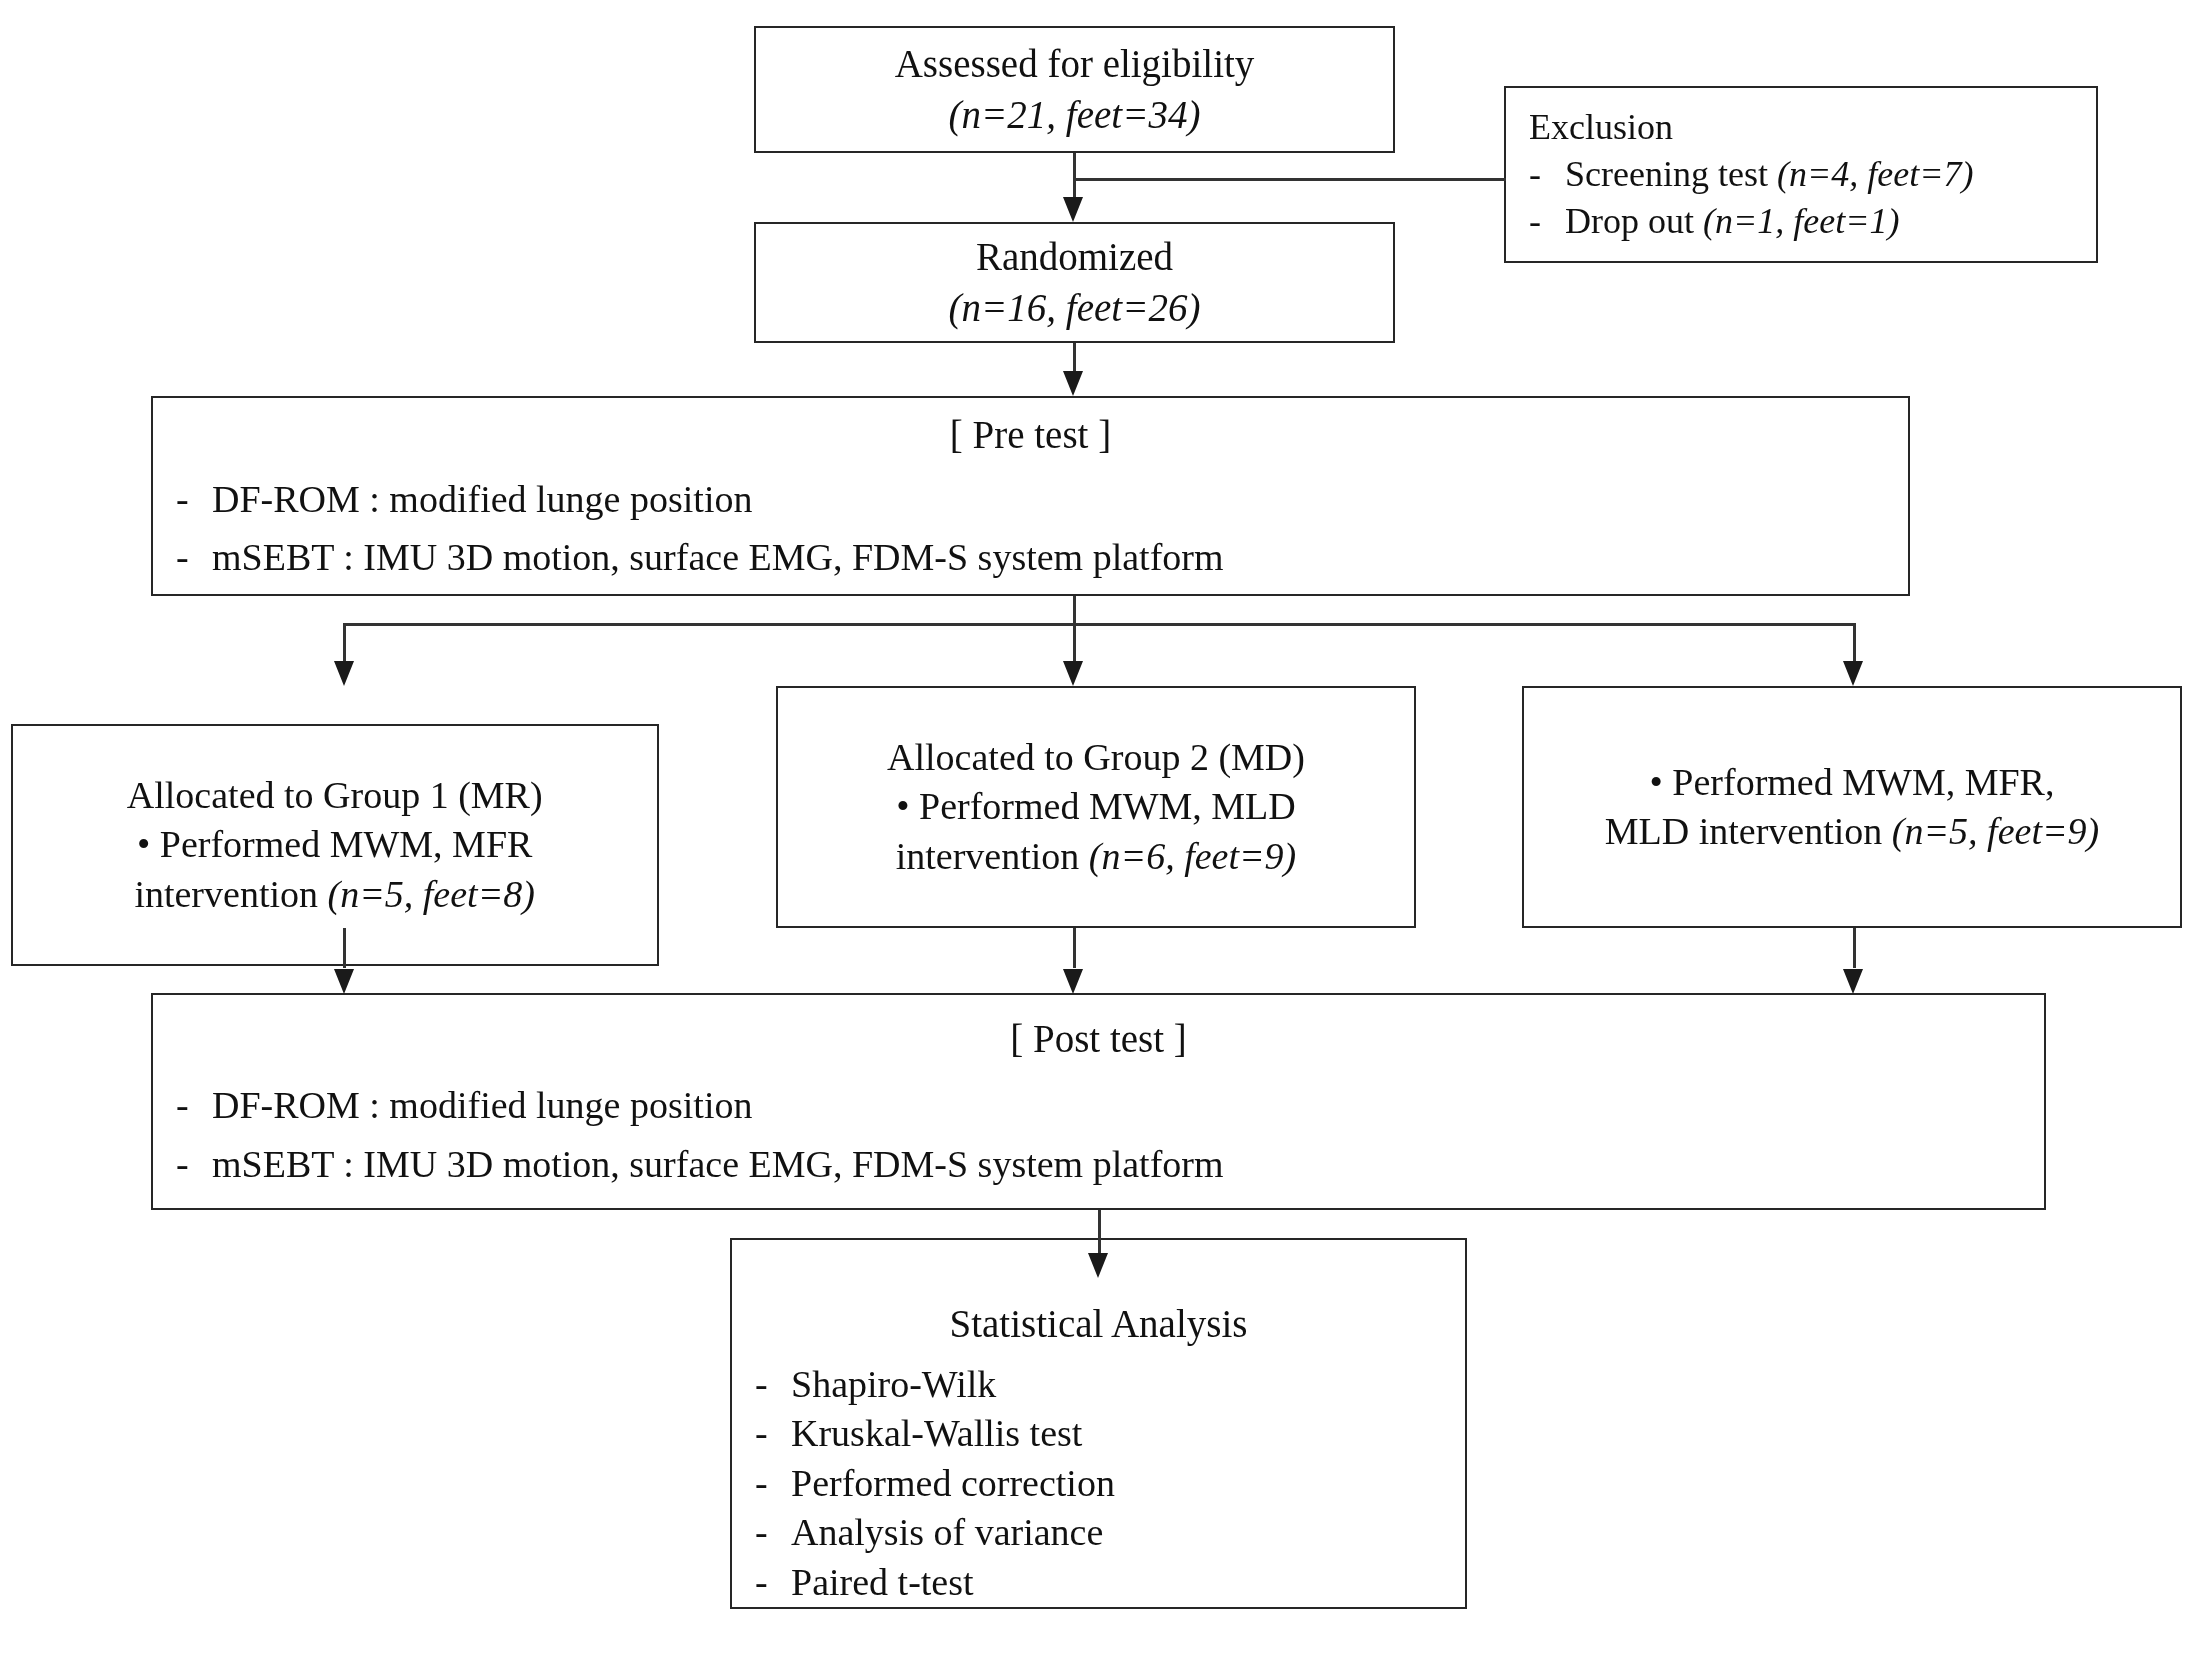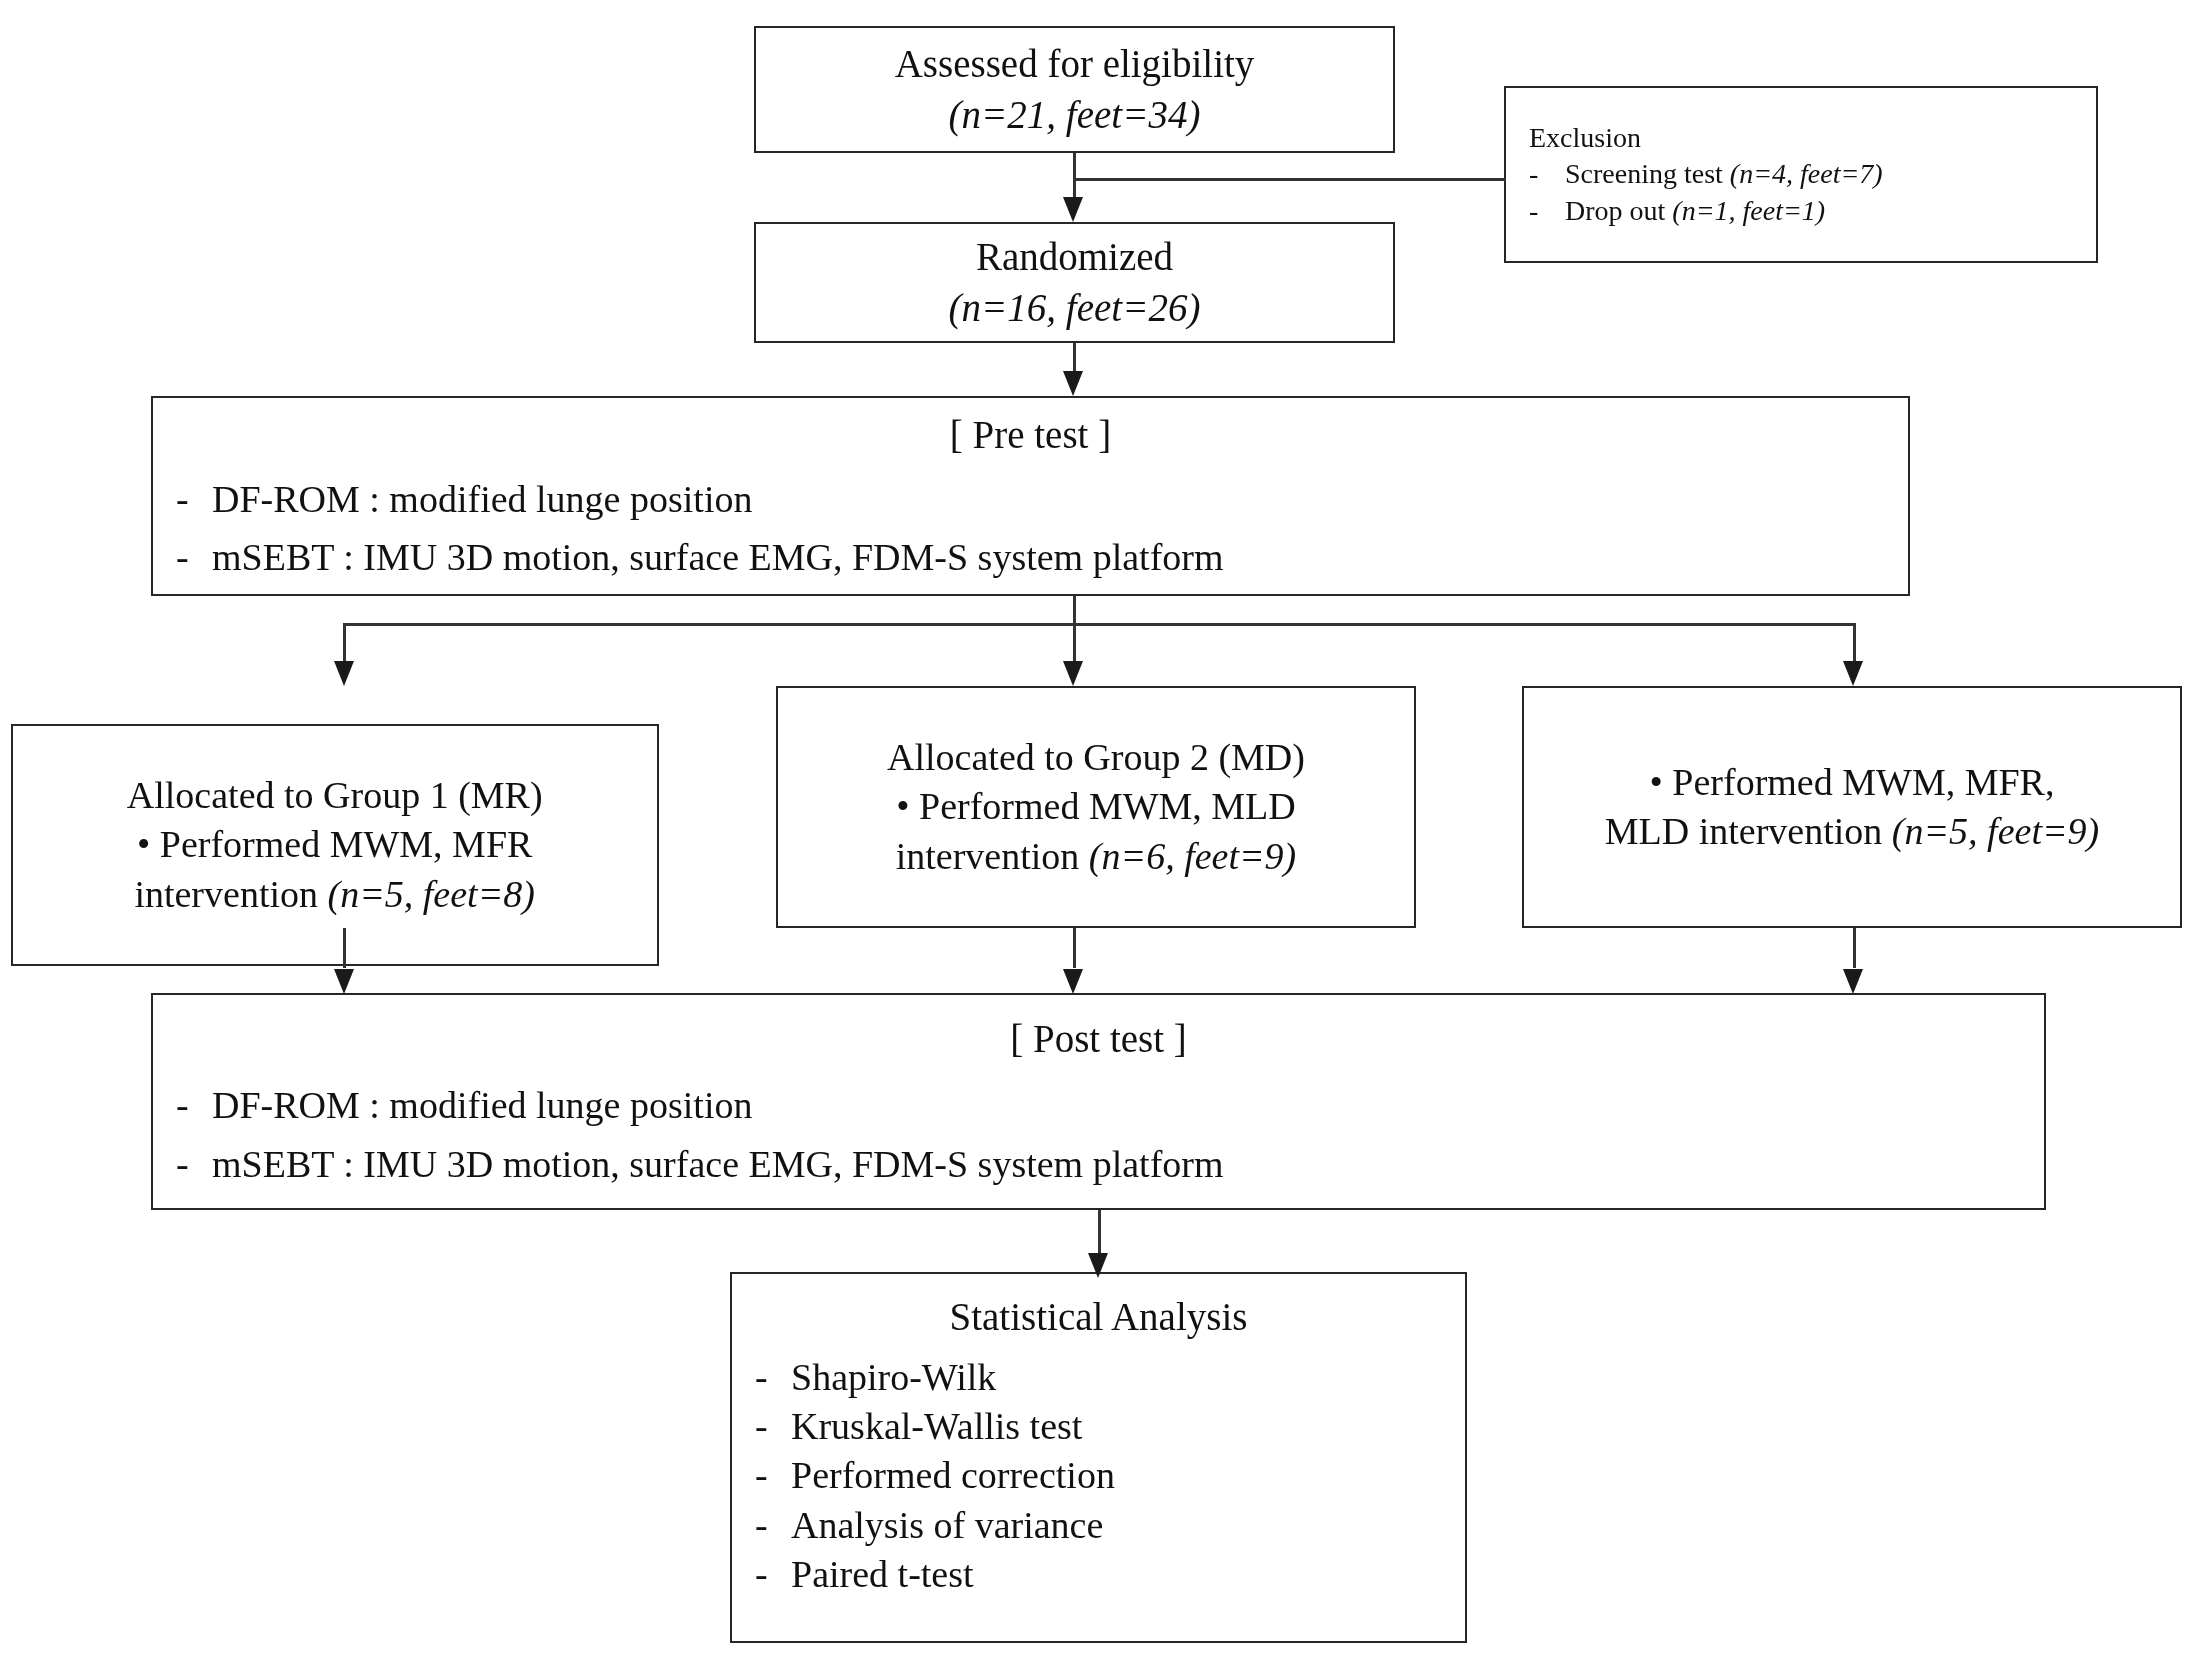--- a/index.html
+++ b/index.html
@@ -24,21 +24,21 @@
     background: #ffffff;
     display: flex;
     flex-direction: column;
     justify-content: center;
   }
   .ctr { text-align: center; }
   .lines { line-height: 1.30; }
   .ital { font-style: italic; }
   .t48 { font-size: 39px; }
   .t46 { font-size: 38px; }
-  .t44 { font-size: 28px; }
+  .t44 { font-size: 36px; }
 
   
   .dashrow {
     display: flex;
     align-items: flex-start;
   }
   .dashrow .dash {
     width: 59px;
     flex: 0 0 59px;
     text-align: left;
@@ -129,21 +129,21 @@
     <div class="dashrow t46" style="margin-bottom:10px;">
       <span class="dash">-</span>
       <span class="txt">DF-ROM : modified lunge position</span>
     </div>
     <div class="dashrow t46">
       <span class="dash">-</span>
       <span class="txt">mSEBT : IMU 3D motion, surface EMG, FDM-S system platform</span>
     </div>
   </div>
 
-  <div class="box lines" style="left:730px; top:1272px; width:737px; height:371px; justify-content:flex-start; padding-top:18px;">
+  <div class="box lines" style="left:730px; top:1238px; width:737px; height:371px; justify-content:flex-end; padding-top:18px;">
     <div class="t48 ctr" style="margin-bottom:10px;">Statistical Analysis</div>
     <div class="dashrow t46">
       <span class="dash">-</span>
       <span class="txt">Shapiro-Wilk</span>
     </div>
     <div class="dashrow t46">
       <span class="dash">-</span>
       <span class="txt">Kruskal-Wallis test</span>
     </div>
     <div class="dashrow t46">

